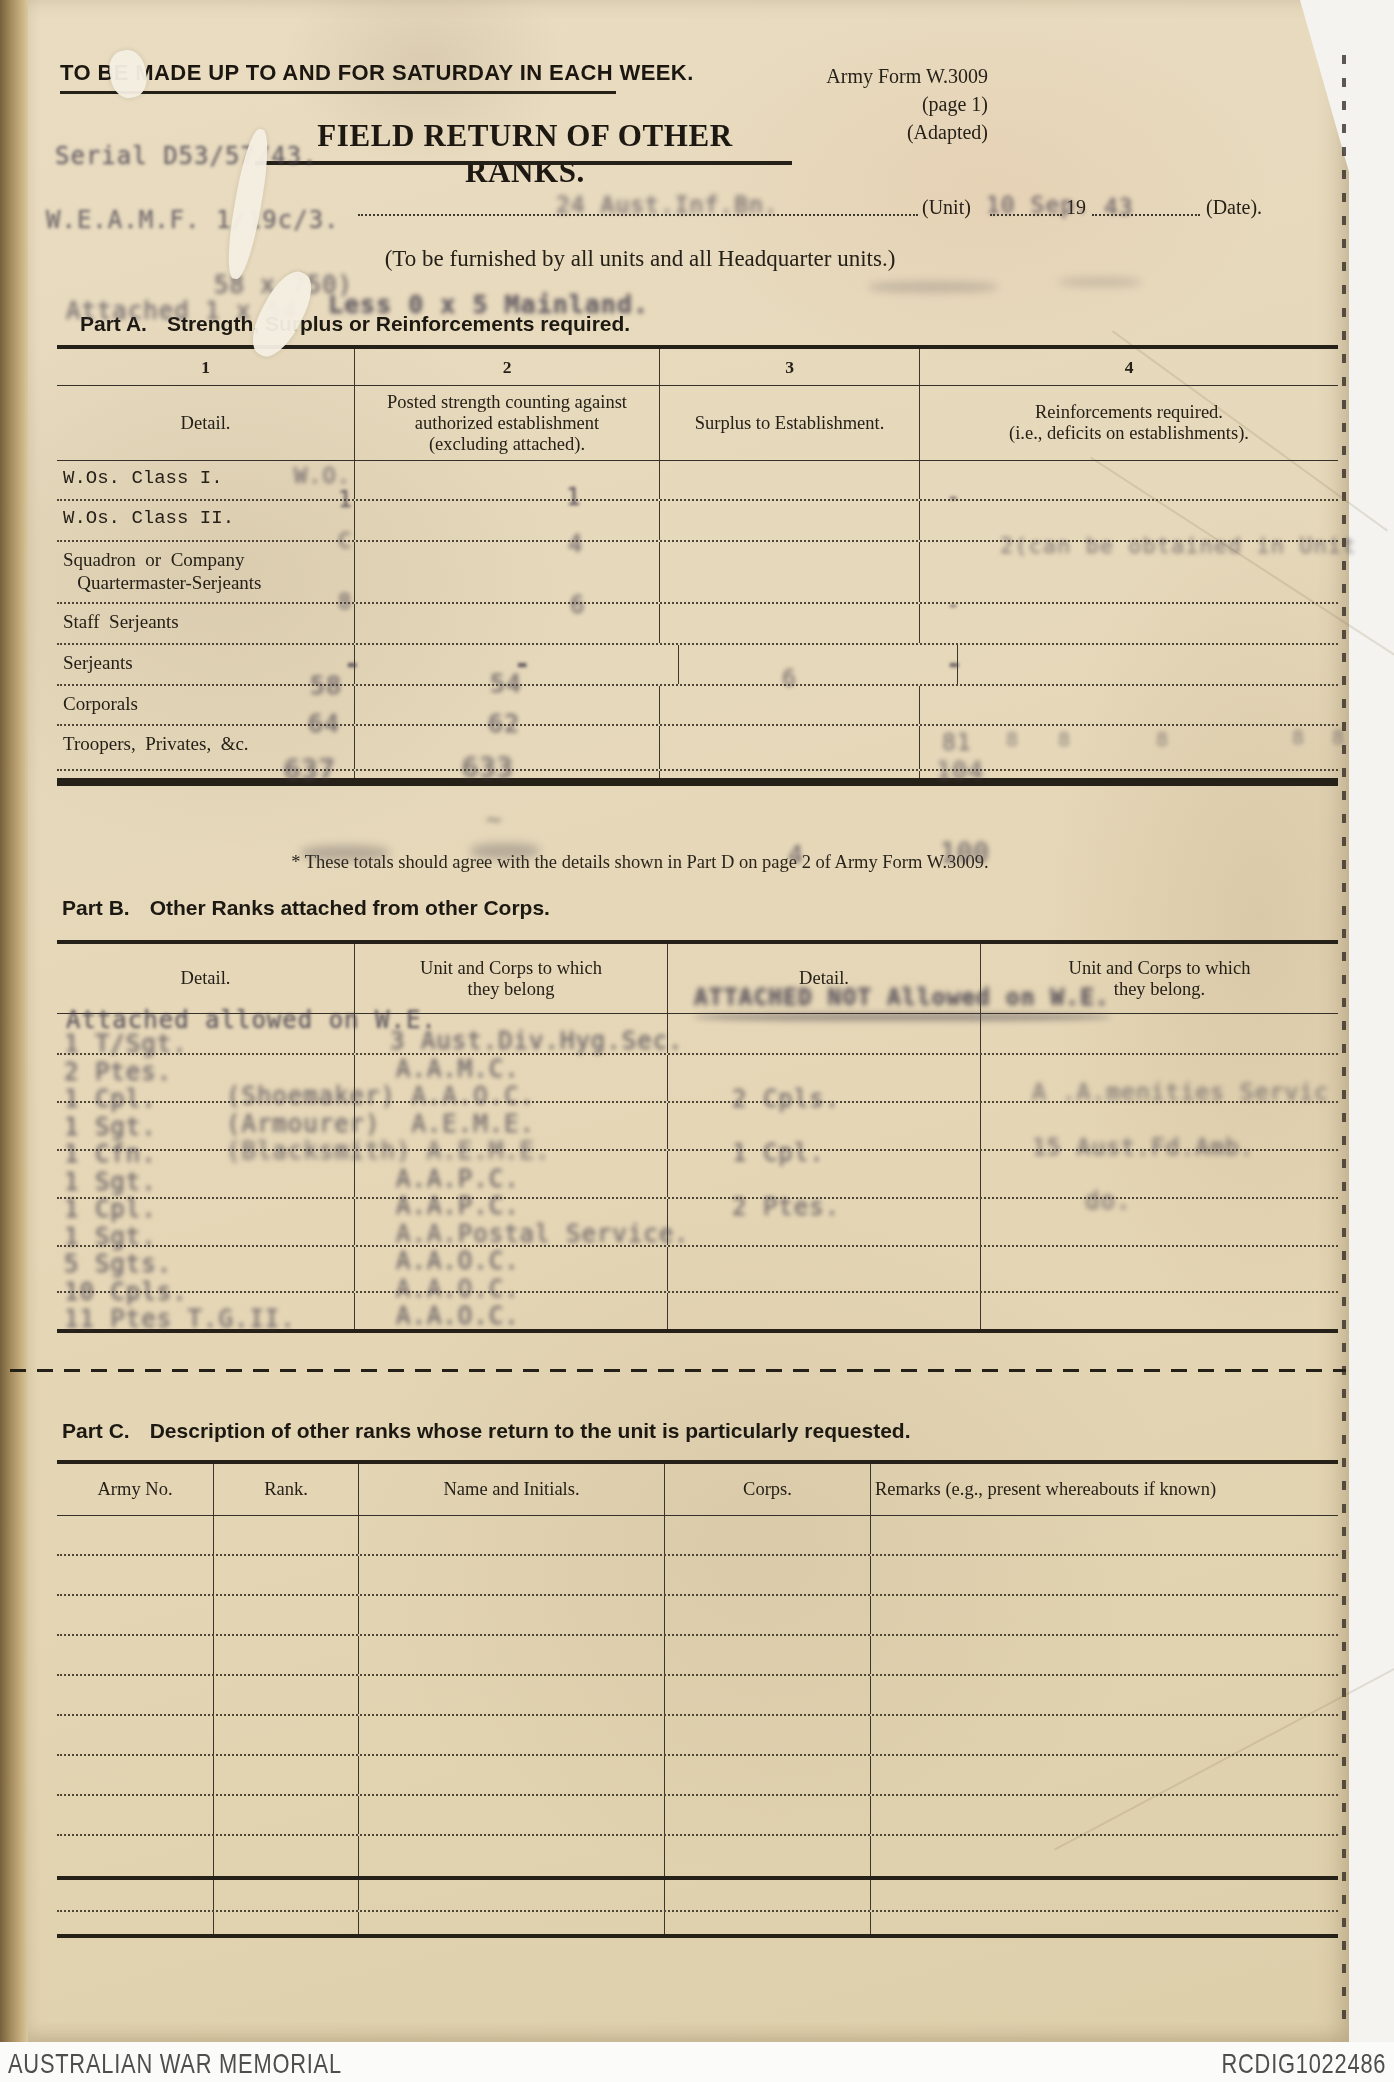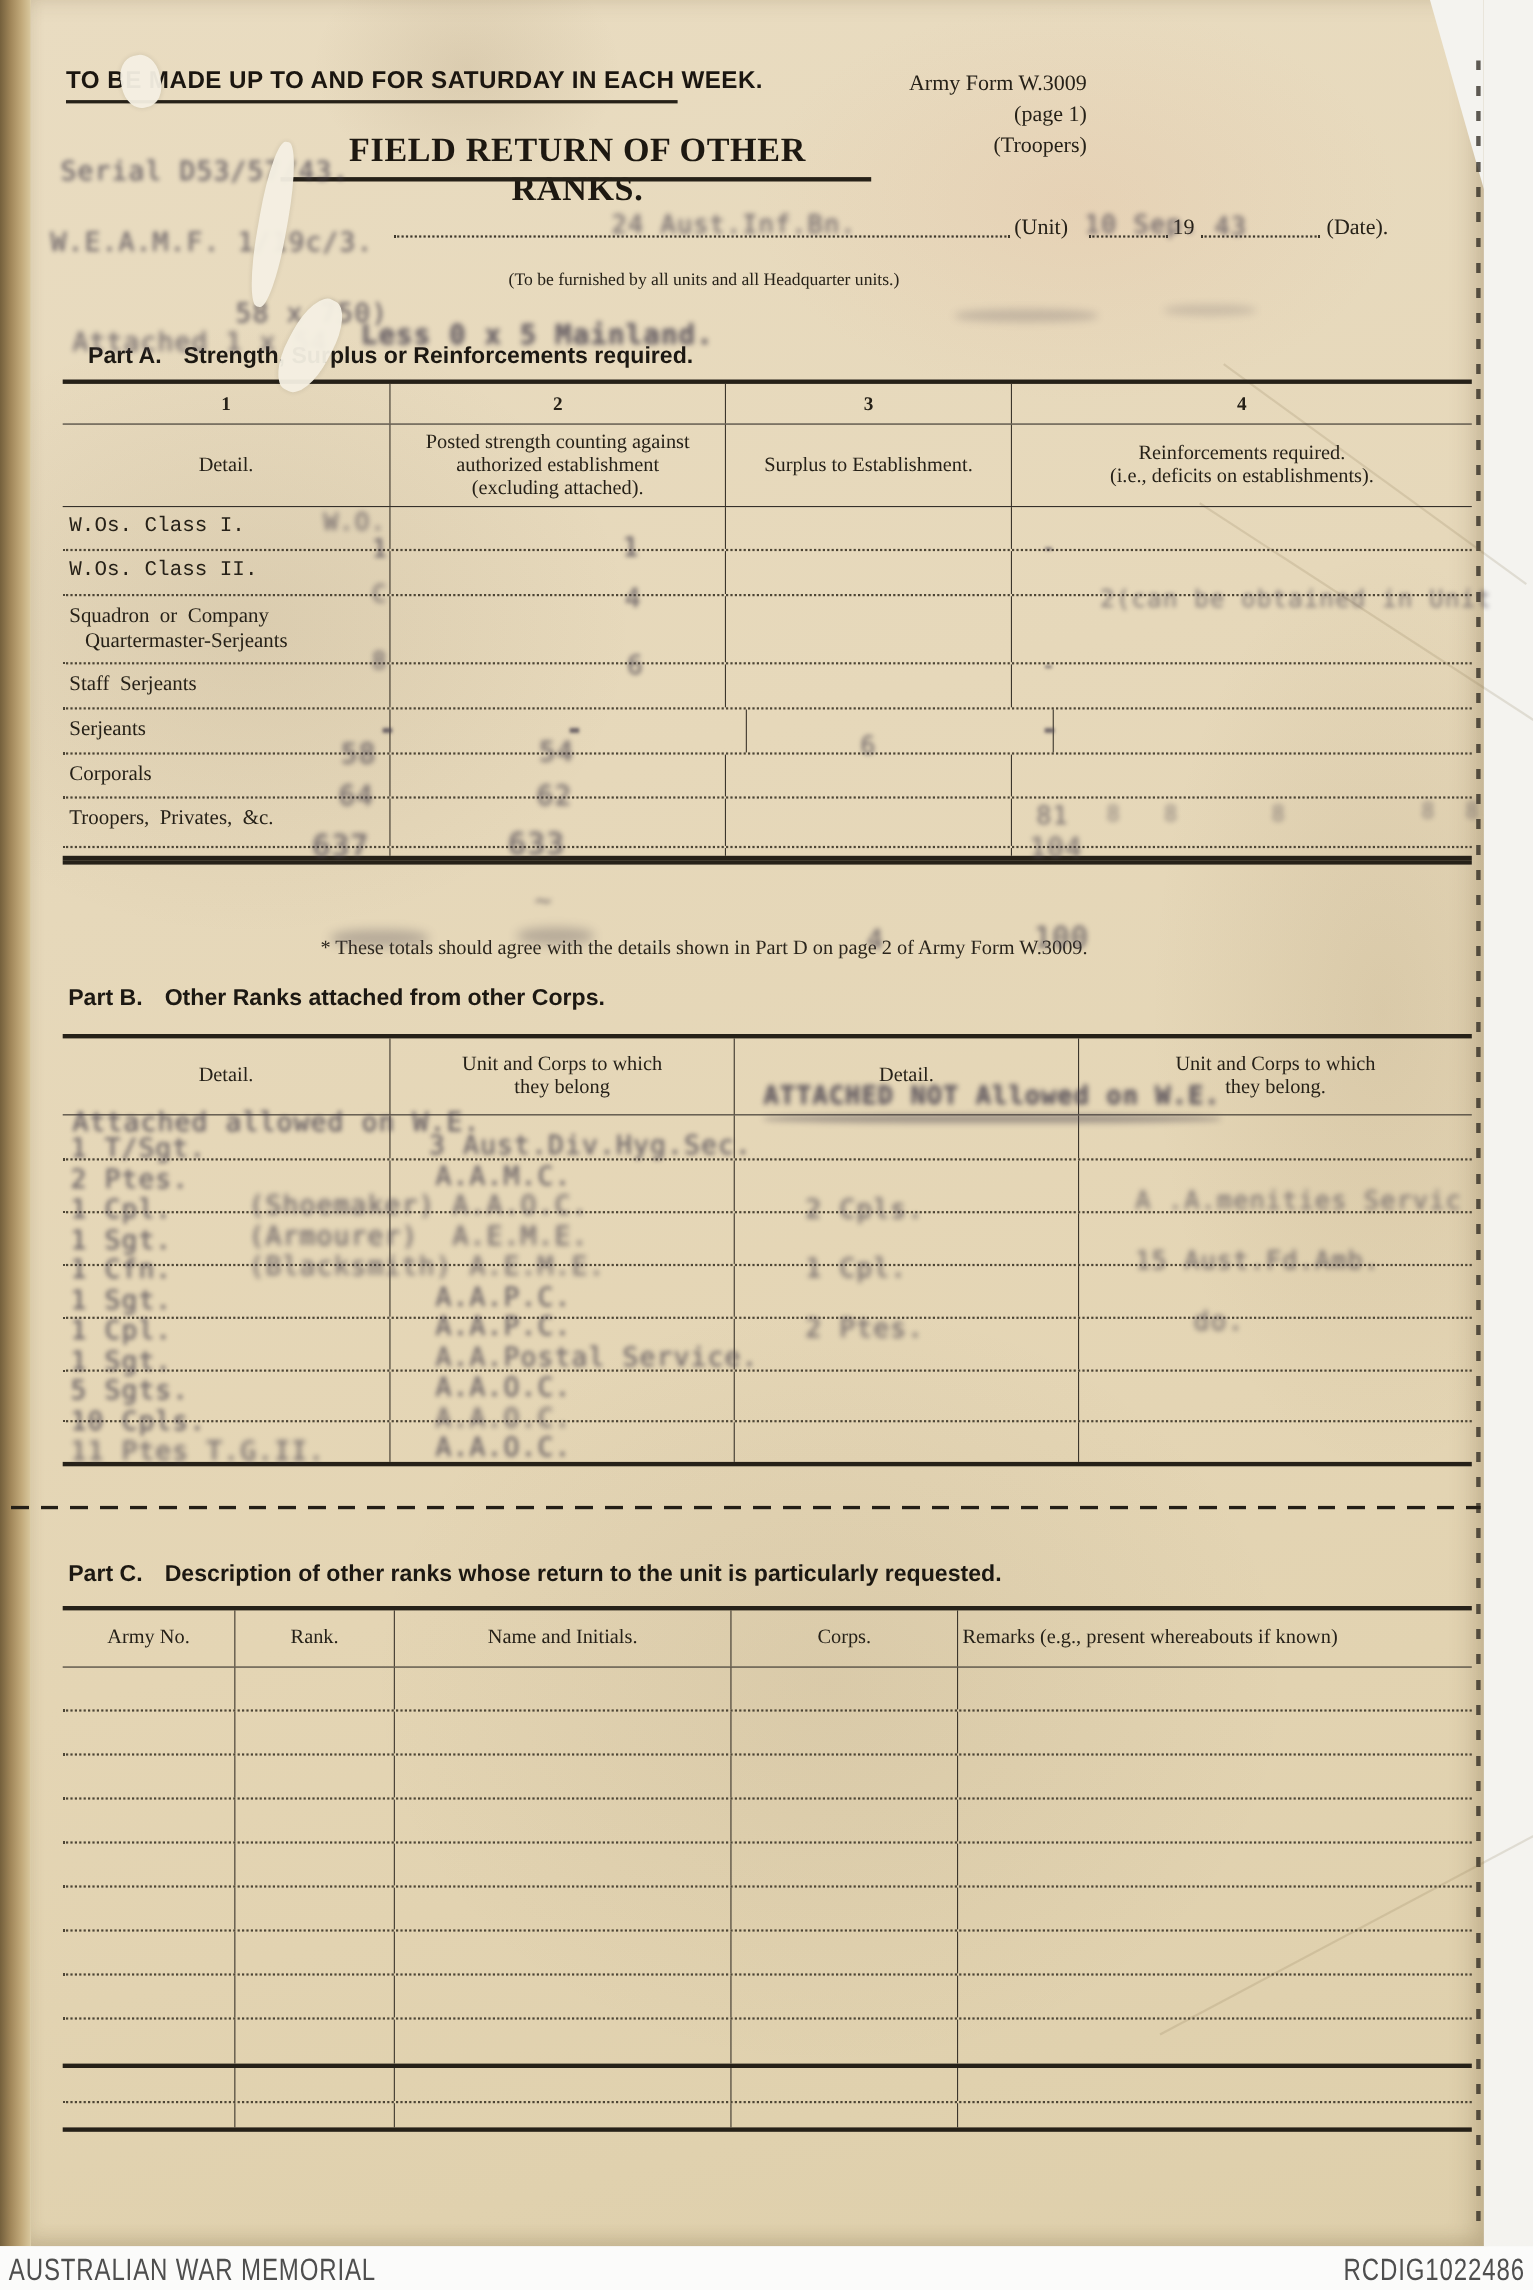--- a/index.html
+++ b/index.html
@@ -28,21 +28,21 @@
     background:repeating-linear-gradient(180deg,#2a251d 0 9px,transparent 9px 23px);}
   .tear{position:absolute;background:#f5f0e3;opacity:.95;border-radius:45%;box-shadow:0 0 6px rgba(0,0,0,.12)}
   .crease{position:absolute;height:2px;background:rgba(120,100,60,.16);pointer-events:none}
 
   
   .hsans{font-family:"Liberation Sans","DejaVu Sans",sans-serif;font-weight:bold;color:#1b1610}
   .weekly{font-size:22px;letter-spacing:.4px}
   .rule{background:var(--ink,#262118)}
   .title{font:bold 31px "Liberation Serif",serif;letter-spacing:.6px;color:#1d1811;text-align:center}
   .formref{font-size:20px;text-align:right;line-height:28px}
-  .serif19{font-size:16px}
+  .serif19{font-size:23px}
   .serif20{font-size:20px}
   .dotline{position:absolute;height:0;border-bottom:2.5px dotted #3e382c}
   .part-head{position:absolute;display:flex;gap:20px;font:bold 21px "Liberation Sans",sans-serif;color:#1c1812}
 
   
   .table{position:absolute;left:57px;width:1281px;border-top:4px solid var(--ink,#262118);border-bottom:4px solid var(--ink,#262118)}
   .trow{display:grid;width:100%}
   .trow.dot{border-bottom:2px dotted #4d4535}
   .tcell{position:relative;font-size:19px;overflow:visible}
   .vr{border-right:1.5px solid #3c362c}
@@ -88,21 +88,21 @@
   <div class="crease" style="left:1080px;top:430px;width:340px;transform:rotate(36deg)"></div>
   <div class="crease" style="left:1060px;top:560px;width:380px;transform:rotate(33deg)"></div>
   <div class="crease" style="left:1030px;top:1750px;width:420px;transform:rotate(-28deg)"></div>
 
   <div class="abs hsans weekly" style="left:60px;top:60px">TO BE MADE UP TO AND FOR SATURDAY IN EACH WEEK.</div>
   <div class="abs rule" style="left:60px;top:91px;width:556px;height:3px"></div>
 
   <div class="abs formref" style="left:806px;top:62px;width:182px">
     <div>Army Form W.3009</div>
     <div>(page 1)</div>
-    <div>(Troopers)</div>
+    <div>(Adapted)</div>
   </div>
 
   <div class="abs title" style="left:255px;top:118px;width:540px">FIELD RETURN OF OTHER RANKS.</div>
   <div class="abs rule" style="left:255px;top:161px;width:537px;height:4px"></div>
 
   <div class="dotline" style="left:358px;top:214px;width:560px"></div>
   <div class="abs serif20" style="left:922px;top:196px">(Unit)</div>
   <div class="dotline" style="left:990px;top:214px;width:72px"></div>
   <div class="abs serif20" style="left:1066px;top:196px">19</div>
   <div class="dotline" style="left:1092px;top:214px;width:108px"></div>

